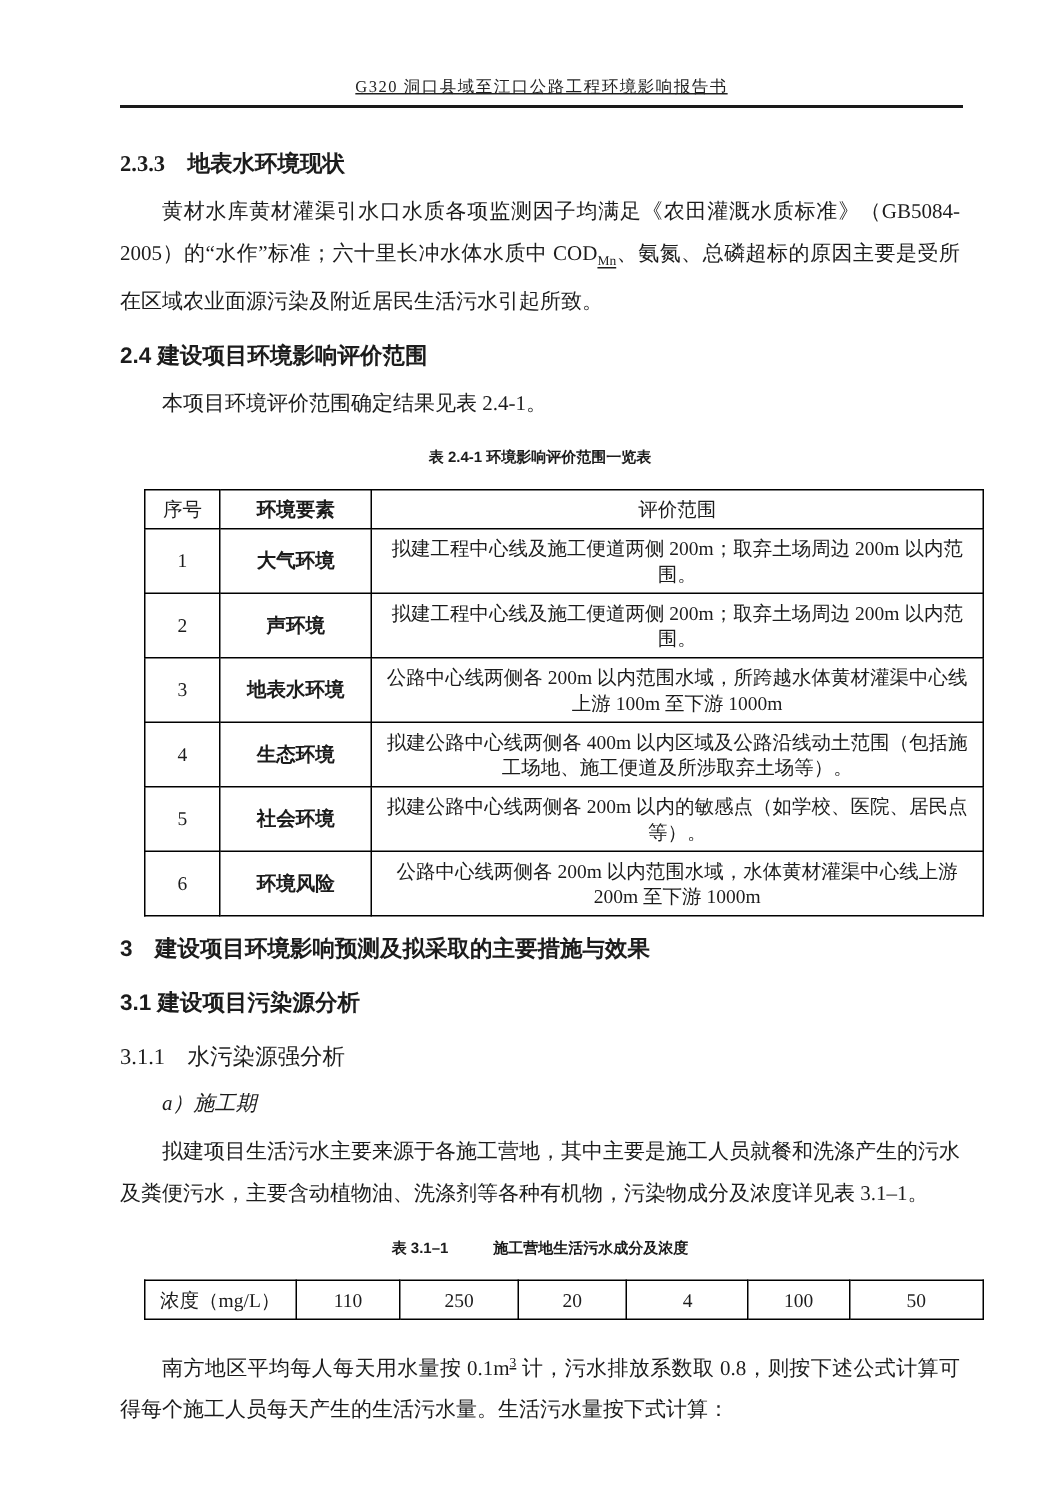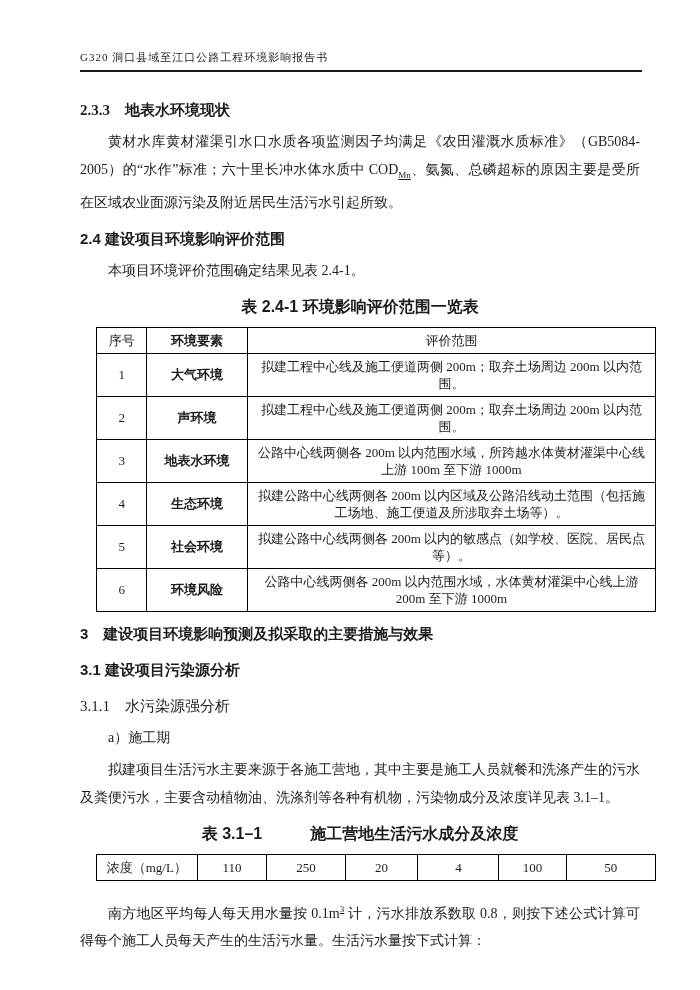--- a/index.html
+++ b/index.html
@@ -11,26 +11,27 @@
     background: #ffffff;
     font-family: "Liberation Serif", "DejaVu Serif", serif;
     color: #1c1c1c;
     overflow: hidden;
   }
   .header {
     position: absolute;
     top: 50px;
     left: 80px;
     right: 58px;
-    text-align: left;
+    text-align: center;
     font-size: 11px;
     letter-spacing: 1px;
     color: #222;
     padding-bottom: 5px;
     border-bottom: 2px solid #1a1a1a;
+    text-decoration: underline;
   }
   .content {
     position: absolute;
     top: 86px;
     left: 80px;
     right: 60px;
     font-size: 14px;
     line-height: 28px;
   }
   .h-serif {
@@ -48,26 +49,26 @@
   .h-plain {
     font-size: 15px;
     font-weight: normal;
     margin: 8px 0 4px 0;
   }
   .para {
     text-align: justify;
     text-indent: 2em;
     margin: 2px 0;
   }
-  .sub-a { text-indent: 2em; margin: 4px 0; }
+  .sub-a { text-indent: 2em; margin: 4px 0; font-style: italic; }
   .tbl-title {
     text-align: center;
     font-weight: bold;
     font-family: "Liberation Sans", "DejaVu Sans", sans-serif;
-    font-size: 16px;
+    font-size: 10px;
     margin: 8px 0 6px 0;
   }
   .tbl-title .gap { margin-right: 3em; }
   table {
     width: 100%;
     border-collapse: collapse;
     font-size: 13px;
     line-height: 17px;
     margin: 2px 0 6px 16px;
   }
@@ -138,21 +139,21 @@
           <td>拟建工程中心线及施工便道两侧 200m；取弃土场周边 200m 以内范围。</td>
         </tr>
         <tr>
           <td>3</td>
           <td>地表水环境</td>
           <td>公路中心线两侧各 200m 以内范围水域，所跨越水体黄材灌渠中心线上游 100m 至下游 1000m</td>
         </tr>
         <tr>
           <td>4</td>
           <td>生态环境</td>
-          <td>拟建公路中心线两侧各 200m 以内区域及公路沿线动土范围（包括施工场地、施工便道及所涉取弃土场等）。</td>
+          <td>拟建公路中心线两侧各 400m 以内区域及公路沿线动土范围（包括施工场地、施工便道及所涉取弃土场等）。</td>
         </tr>
         <tr>
           <td>5</td>
           <td>社会环境</td>
           <td>拟建公路中心线两侧各 200m 以内的敏感点（如学校、医院、居民点等）。</td>
         </tr>
         <tr>
           <td>6</td>
           <td>环境风险</td>
           <td>公路中心线两侧各 200m 以内范围水域，水体黄材灌渠中心线上游 200m 至下游 1000m</td>

